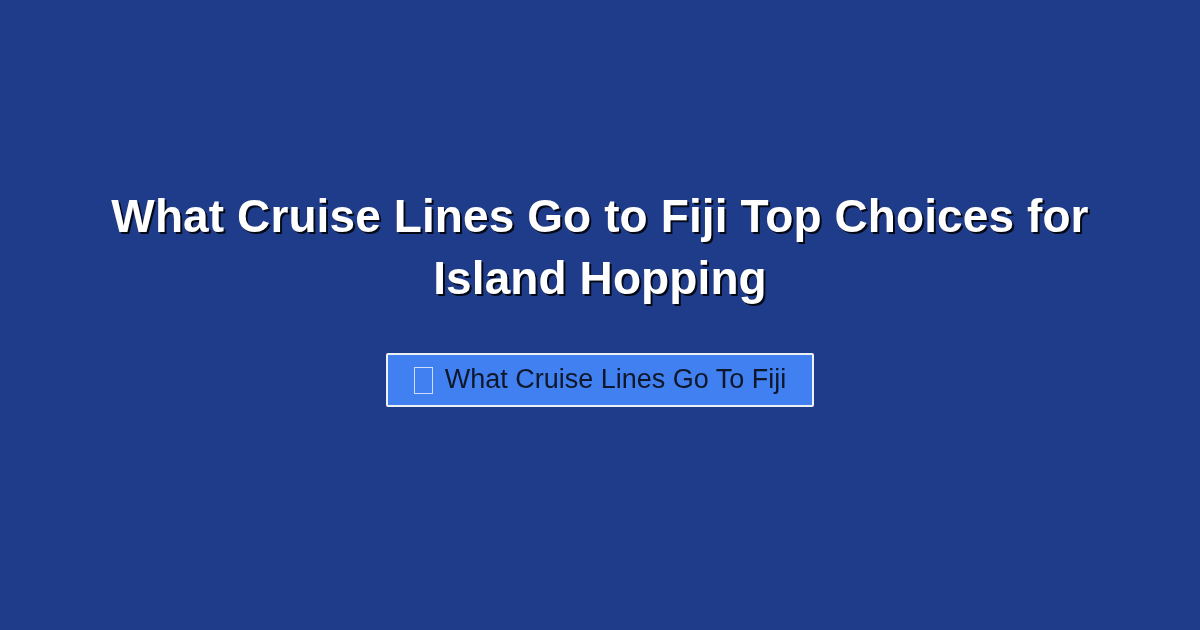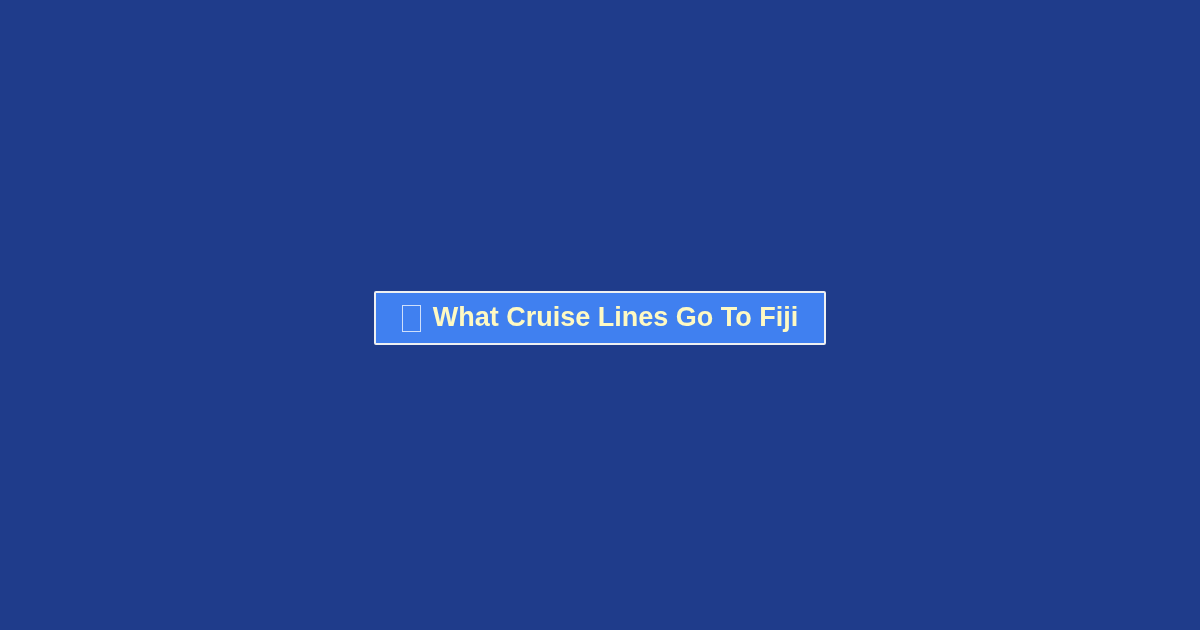--- a/index.html
+++ b/index.html
@@ -79,33 +79,34 @@
     border: 1.5px solid #cfdffb;
     box-sizing: border-box;
     background: transparent;
     position: relative;
     top: 1px;
   }
 
   #cta-label {
     font-family: "Liberation Sans", sans-serif;
     font-size: 27px;
-    font-weight: bold;
+    font-weight: normal;
     line-height: 32px;
-    color: #fef9c3;
+    color: #0f172a;
     white-space: nowrap;
   }
 </style>
 </head>
 <body>
 
 <div id="og-card">
 
   <div id="content-stack">
 
+    <h1 id="page-title">What Cruise Lines Go to Fiji Top Choices for Island Hopping</h1>
 
     <div id="cta-wrapper">
       <div id="cta-button">
         <span id="cta-icon"> </span>
         <span id="cta-label">What Cruise Lines Go To Fiji</span>
       </div>
     </div>
 
   </div>
 

